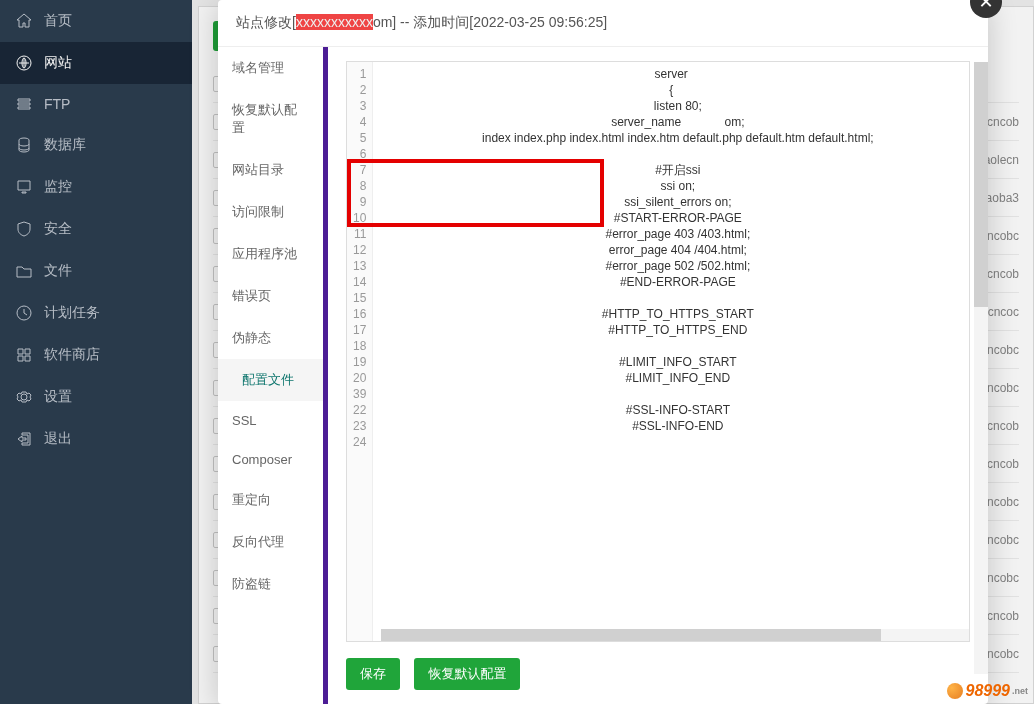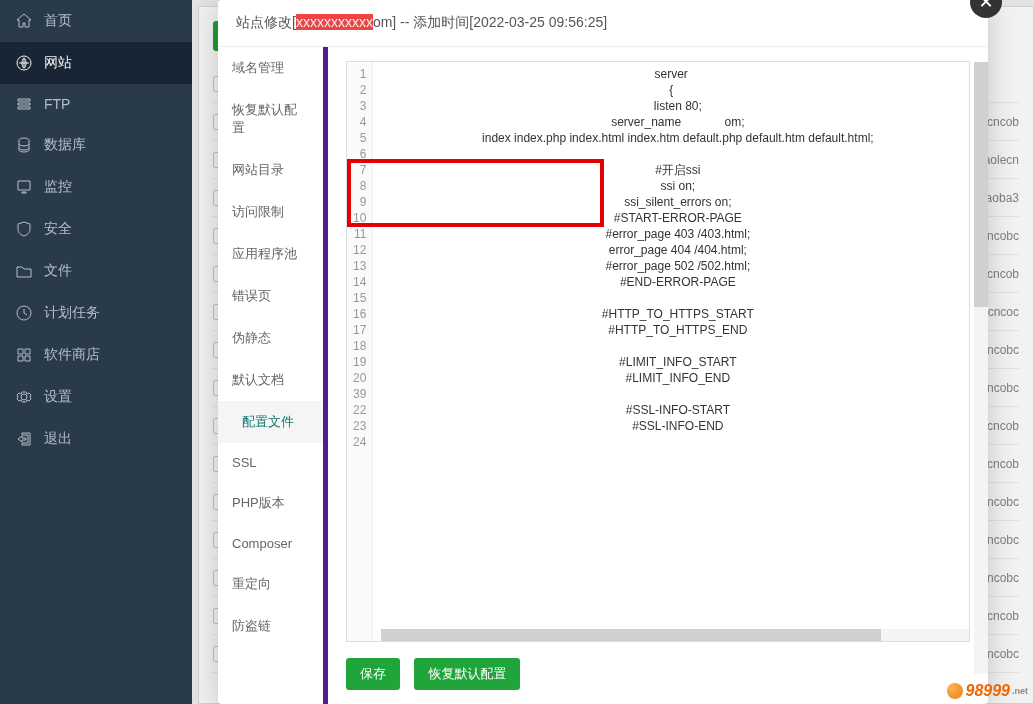--- a/index.html
+++ b/index.html
@@ -217,26 +217,25 @@
     </div>
     <div class="modal-body">
       <div class="modal-nav" id="modalNav">
           <div class="modal-nav-item">域名管理</div>
           <div class="modal-nav-item">恢复默认配置</div>
           <div class="modal-nav-item">网站目录</div>
           <div class="modal-nav-item">访问限制</div>
           <div class="modal-nav-item">应用程序池</div>
           <div class="modal-nav-item">错误页</div>
           <div class="modal-nav-item">伪静态</div>
-          <div class="modal-nav-item">默认文档</div>
           <div class="modal-nav-item active">配置文件</div>
           <div class="modal-nav-item">SSL</div>
-          <div class="modal-nav-item">PHP版本</div>
           <div class="modal-nav-item">Composer</div>
           <div class="modal-nav-item">重定向</div>
+          <div class="modal-nav-item">反向代理</div>
           <div class="modal-nav-item">防盗链</div>
         </div>
       <div class="modal-content">
         <div class="editor">
           <div class="gutter" id="gutter">
               <div>1</div>
               <div>2</div>
               <div>3</div>
               <div>4</div>
               <div>5</div>

